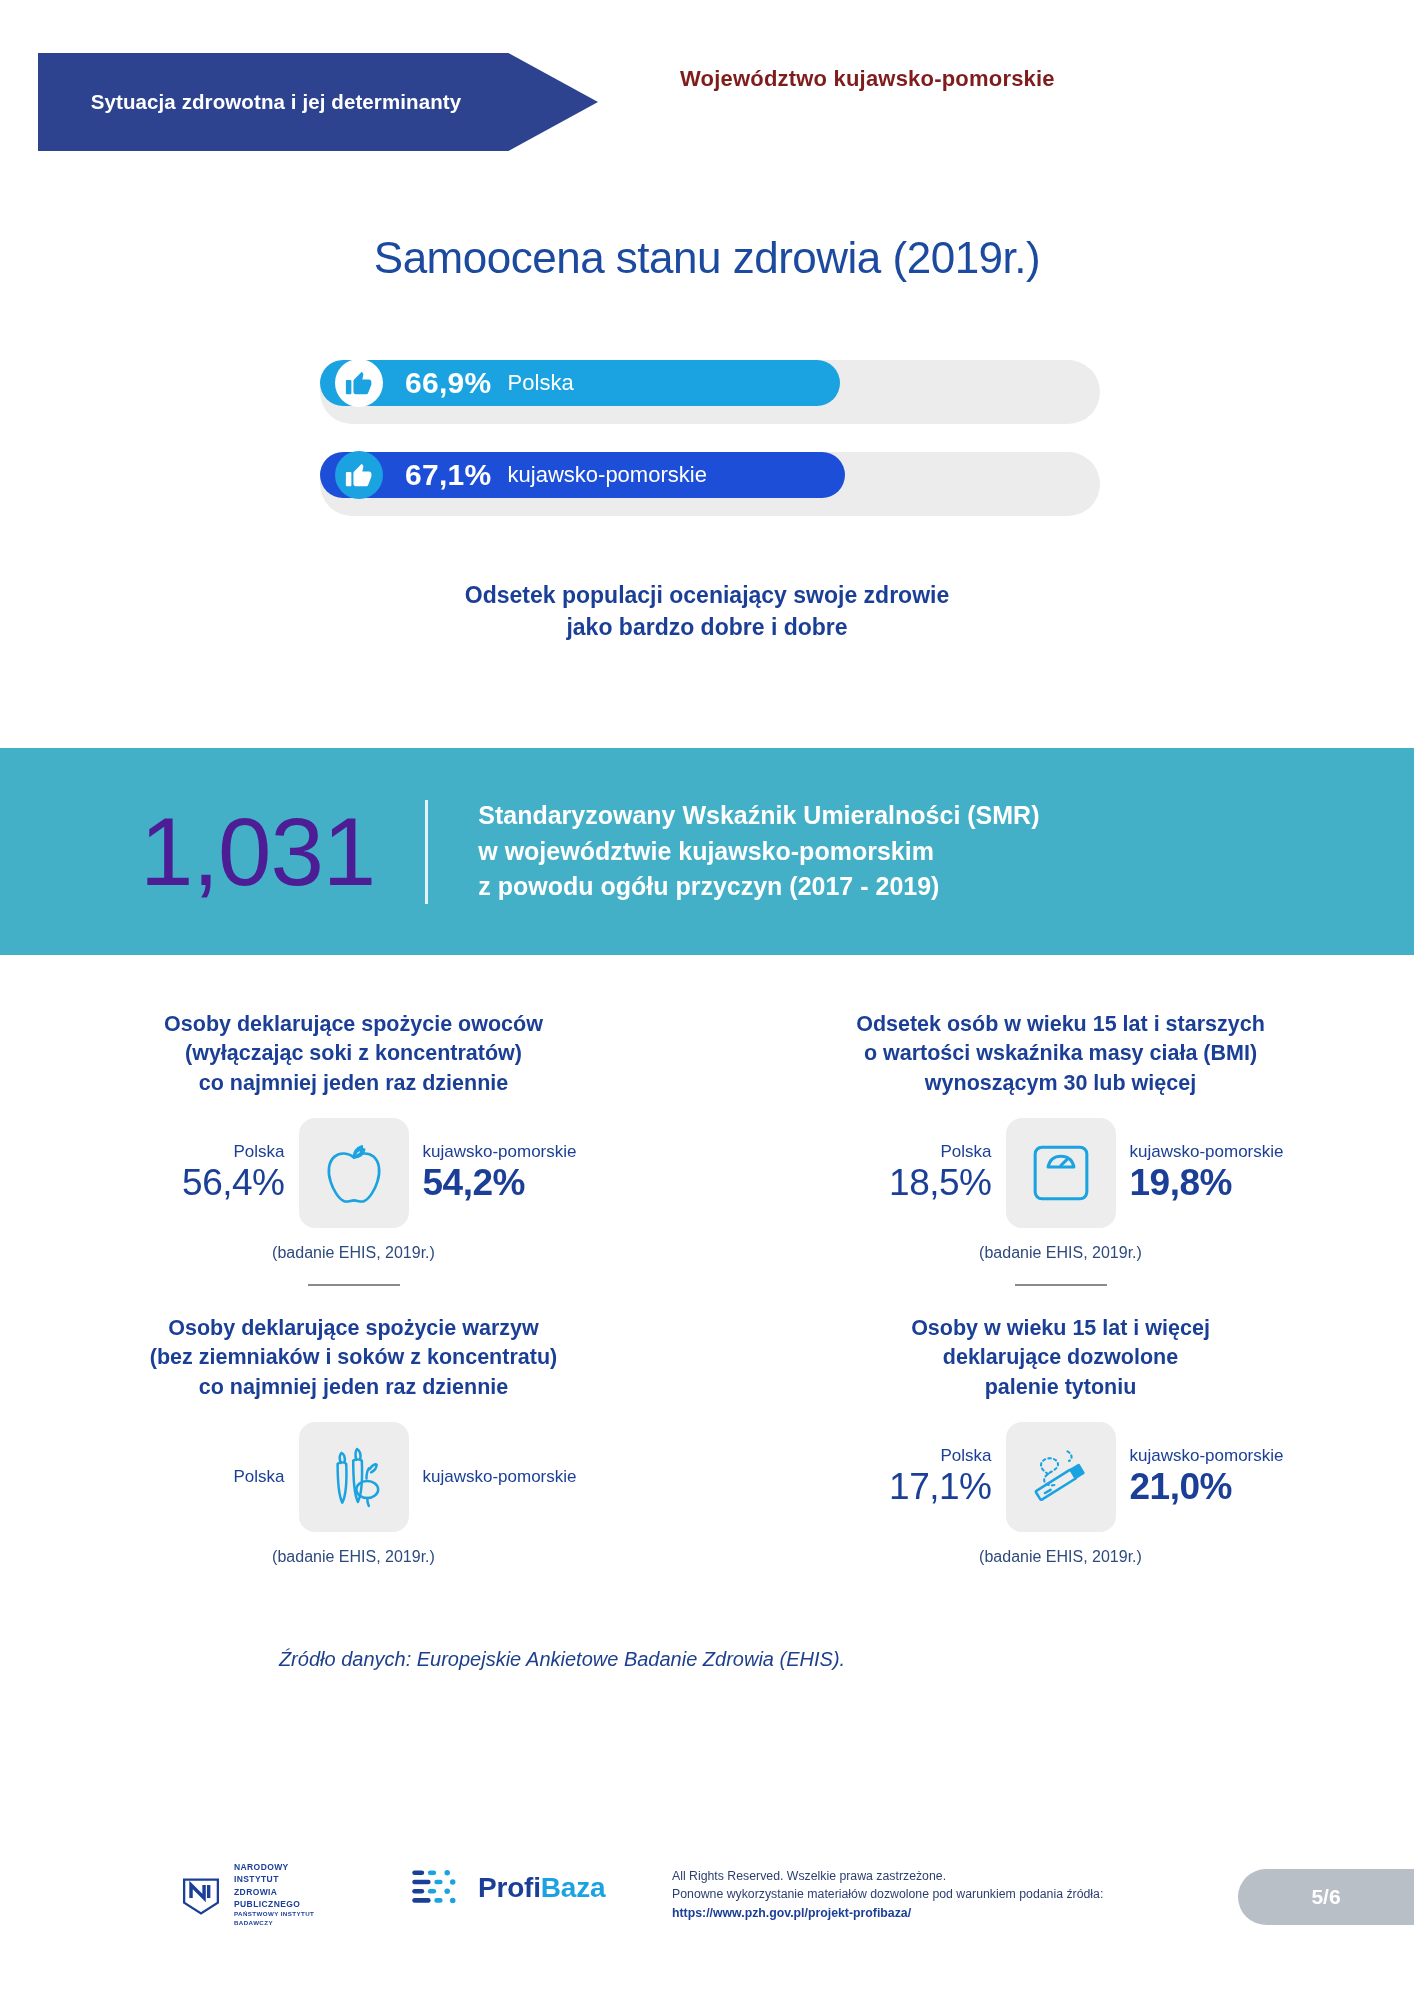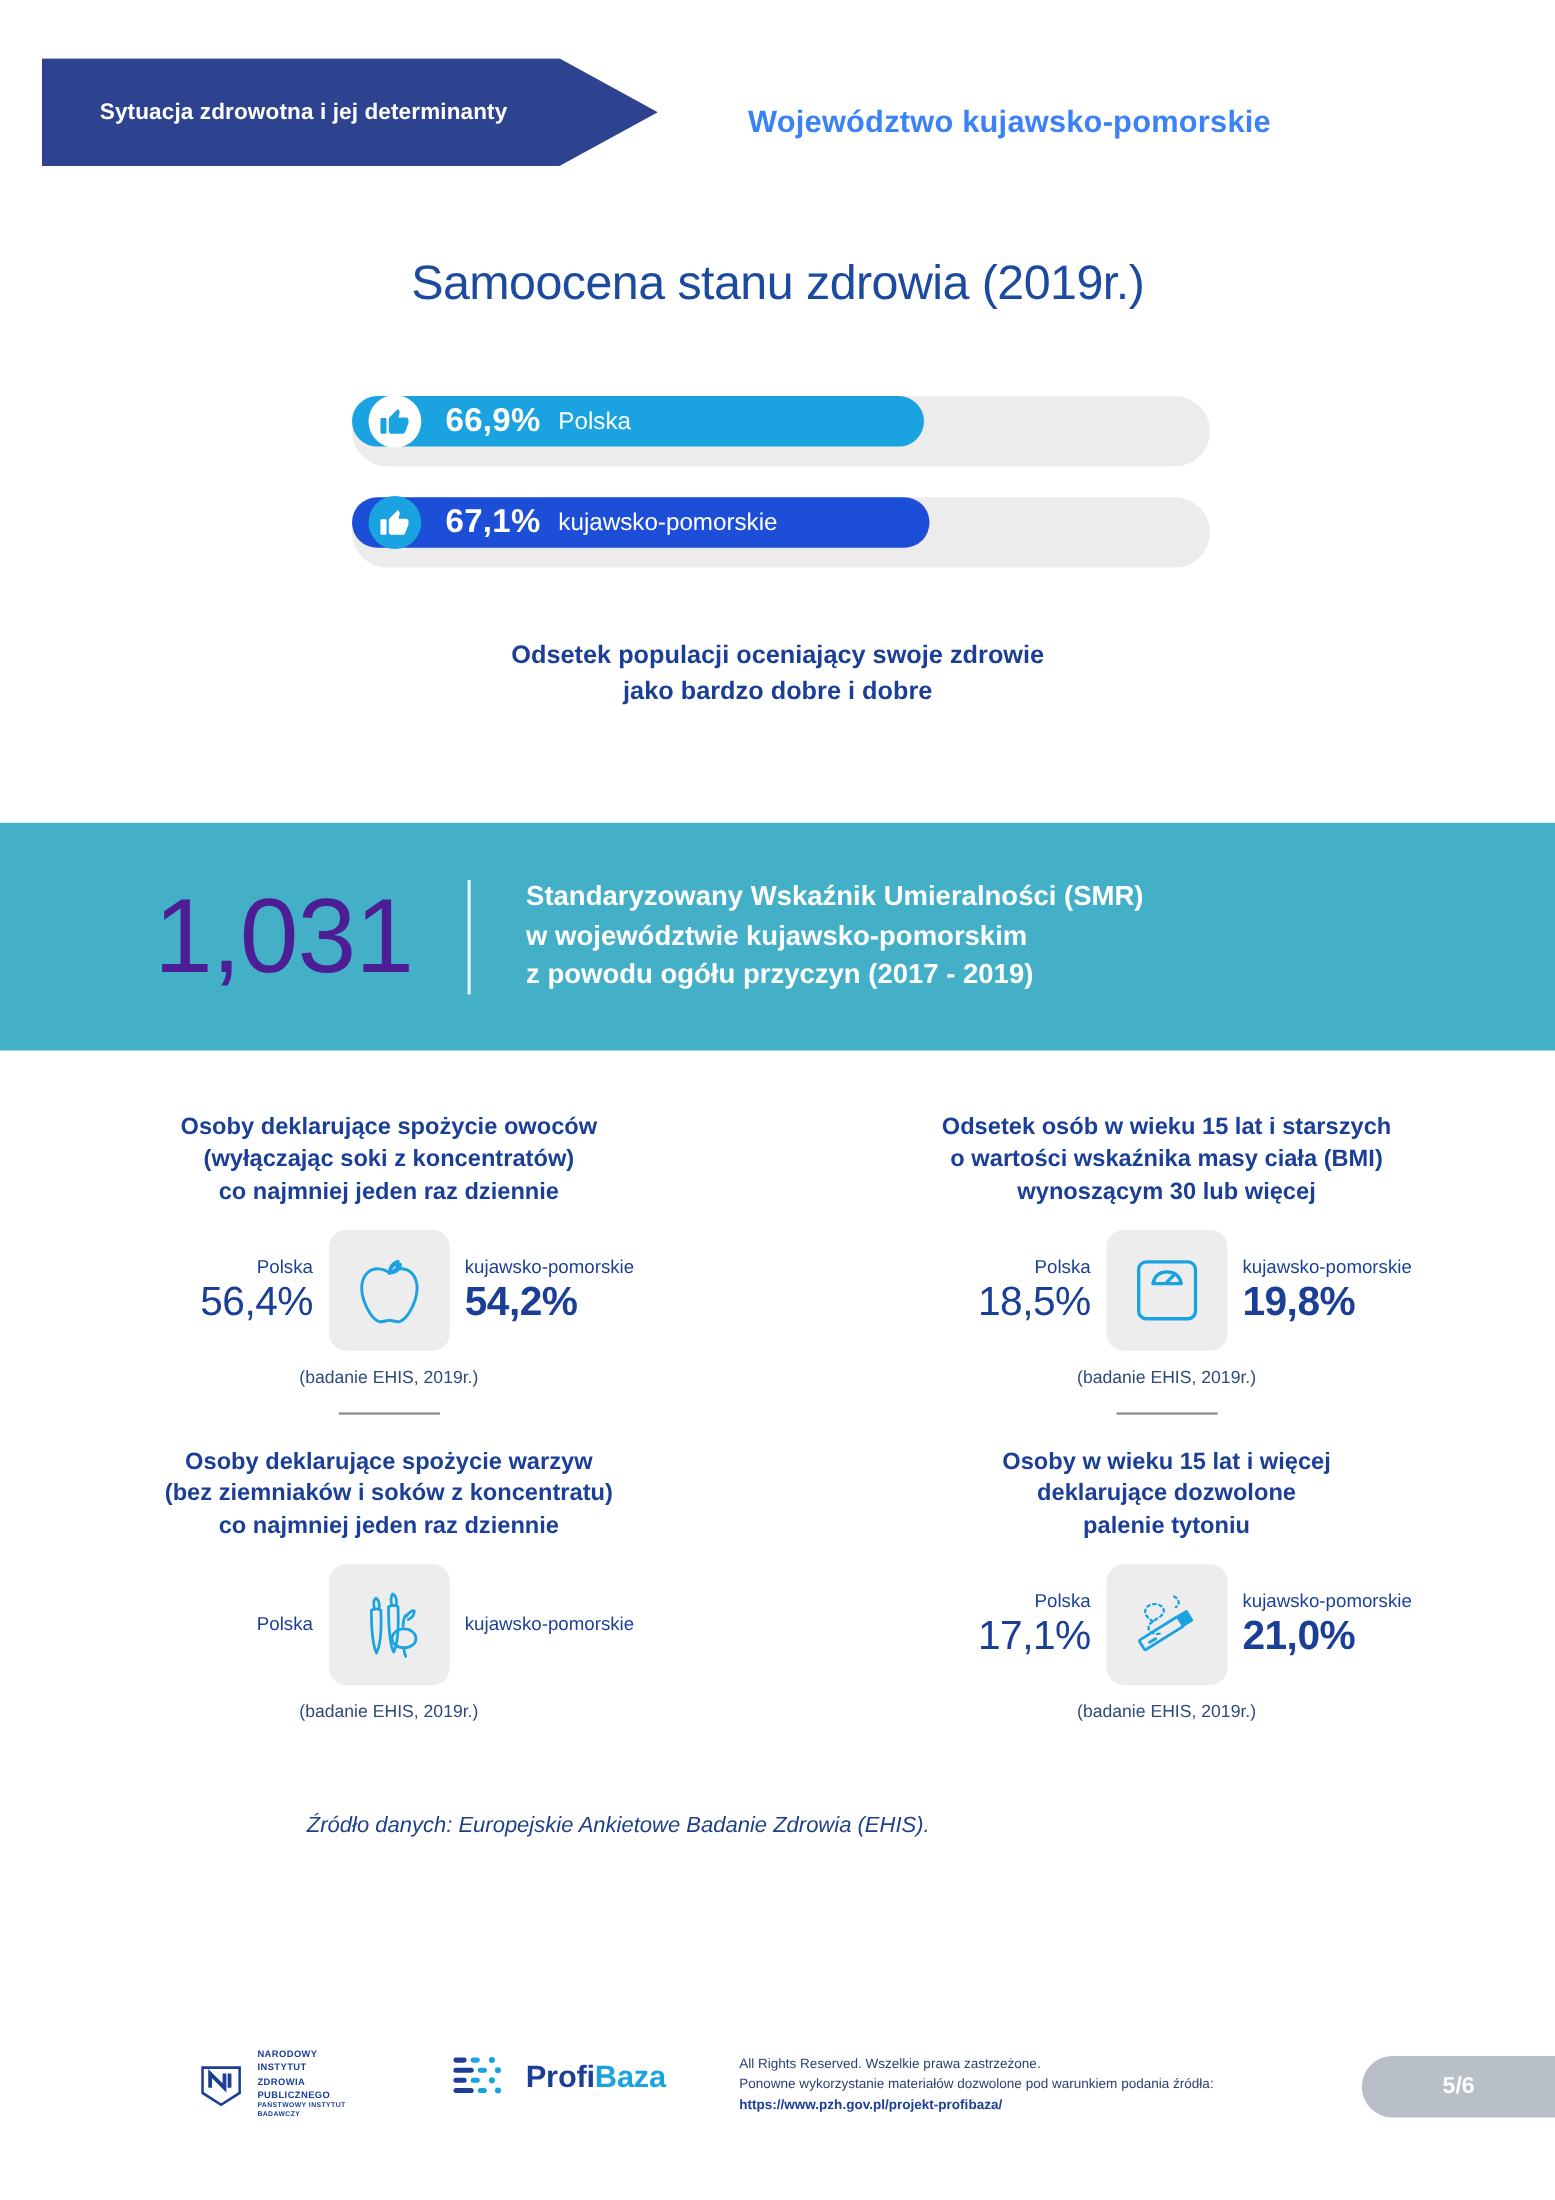--- a/index.html
+++ b/index.html
@@ -18,23 +18,22 @@
     position:absolute; left:38px; top:53px; height:98px; width:560px;
     background:#2e4390; display:flex; align-items:center;
     clip-path: polygon(0 0, 84% 0, 100% 50%, 84% 100%, 0 100%);
   }
   .hdr-tag-text {
     color:#ffffff; font-size:20.5px; font-weight:bold;
     letter-spacing:0.1px; padding-left:16px; width:460px; text-align:center;
   }
   .hdr-title {
     position:absolute; left:680px; top:66px;
-    font-size:28px; font-weight:bold; color:#3b82f6; letter-spacing:0.2px;
+    font-size:22px; font-weight:bold; color:#7f1d1d; letter-spacing:0.2px;
     white-space:nowrap;
-    margin-top:29px;
   }
 
   
   .s1-title {
     position:absolute; top:233px; left:0; width:1414px; text-align:center;
     font-size:44px; color:#1c4a9e; font-weight:400; letter-spacing:-0.5px;
   }
 
   .bars { position:absolute; top:360px; left:0; width:1414px; }
   .bar-row { position:relative; width:1414px; height:66px; margin-bottom:26px; }

